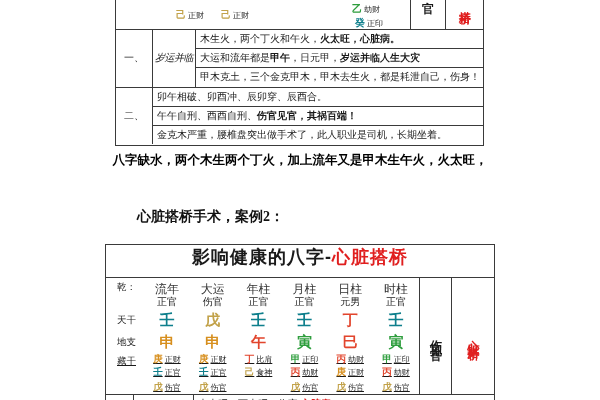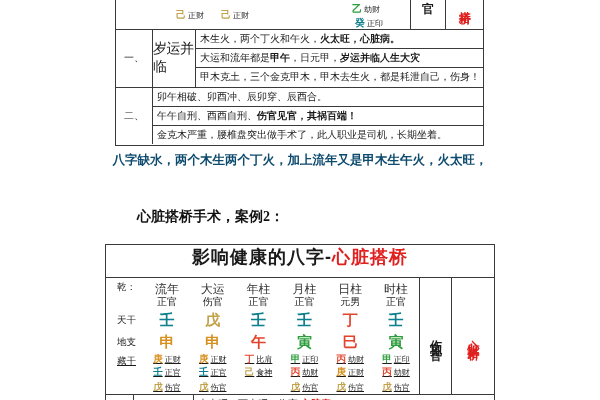--- a/index.html
+++ b/index.html
@@ -27,30 +27,30 @@
   .t1-sideB{flex:1;border-left:1.5px solid var(--border);display:flex;
             justify-content:center;align-items:flex-start;padding-top:1px;}
   .vtext{writing-mode:vertical-rl;text-orientation:upright;}
   .t1-sideB .vtext{font-size:12px;font-weight:bold;letter-spacing:2px;}
   .t1-analysis{display:flex;flex-direction:column;height:114px;}
   .t1-section{display:flex;flex:1;}
   .t1-section:first-child{border-bottom:1.5px solid var(--border);}
   .t1-num{width:37px;border-right:1.5px solid var(--border);display:flex;
           align-items:center;justify-content:center;font-size:10px;}
   .t1-label{width:43px;border-right:1.5px solid var(--border);display:flex;
-            align-items:center;justify-content:center;font-size:14px;letter-spacing:-0.5px;}
+            align-items:center;justify-content:center;font-size:10px;letter-spacing:-0.5px;font-style:italic;}
   .t1-rows{flex:1;display:flex;flex-direction:column;}
   .arow{flex:1;display:flex;align-items:center;padding-left:4px;font-size:10px;white-space:nowrap;}
   .arow + .arow{border-top:1px solid var(--border);}
   .seg-b{font-weight:bold;}
 
   
   .paragraph{position:absolute;left:60px;top:150px;width:480px;text-align:center;
              font-family:"Liberation Serif",serif;font-weight:bold;font-size:12.5px;
-             line-height:21px;color:#0c4a6e;}
+             line-height:21px;color:#000000;}
   .case-heading{position:absolute;left:137px;top:208px;font-family:"Liberation Serif",serif;
                 font-weight:bold;font-size:14px;color:#111;}
 
   
   .t2{position:absolute;left:105px;top:244px;width:390px;height:170px;
       border:1.5px solid var(--border);}
   .t2-title{height:33px;border-bottom:1.5px solid var(--border);display:flex;
             align-items:flex-start;justify-content:center;font-size:18px;font-weight:bold;
             letter-spacing:1px;}
   .t2-body{height:117px;border-bottom:1.5px solid var(--border);display:flex;}

